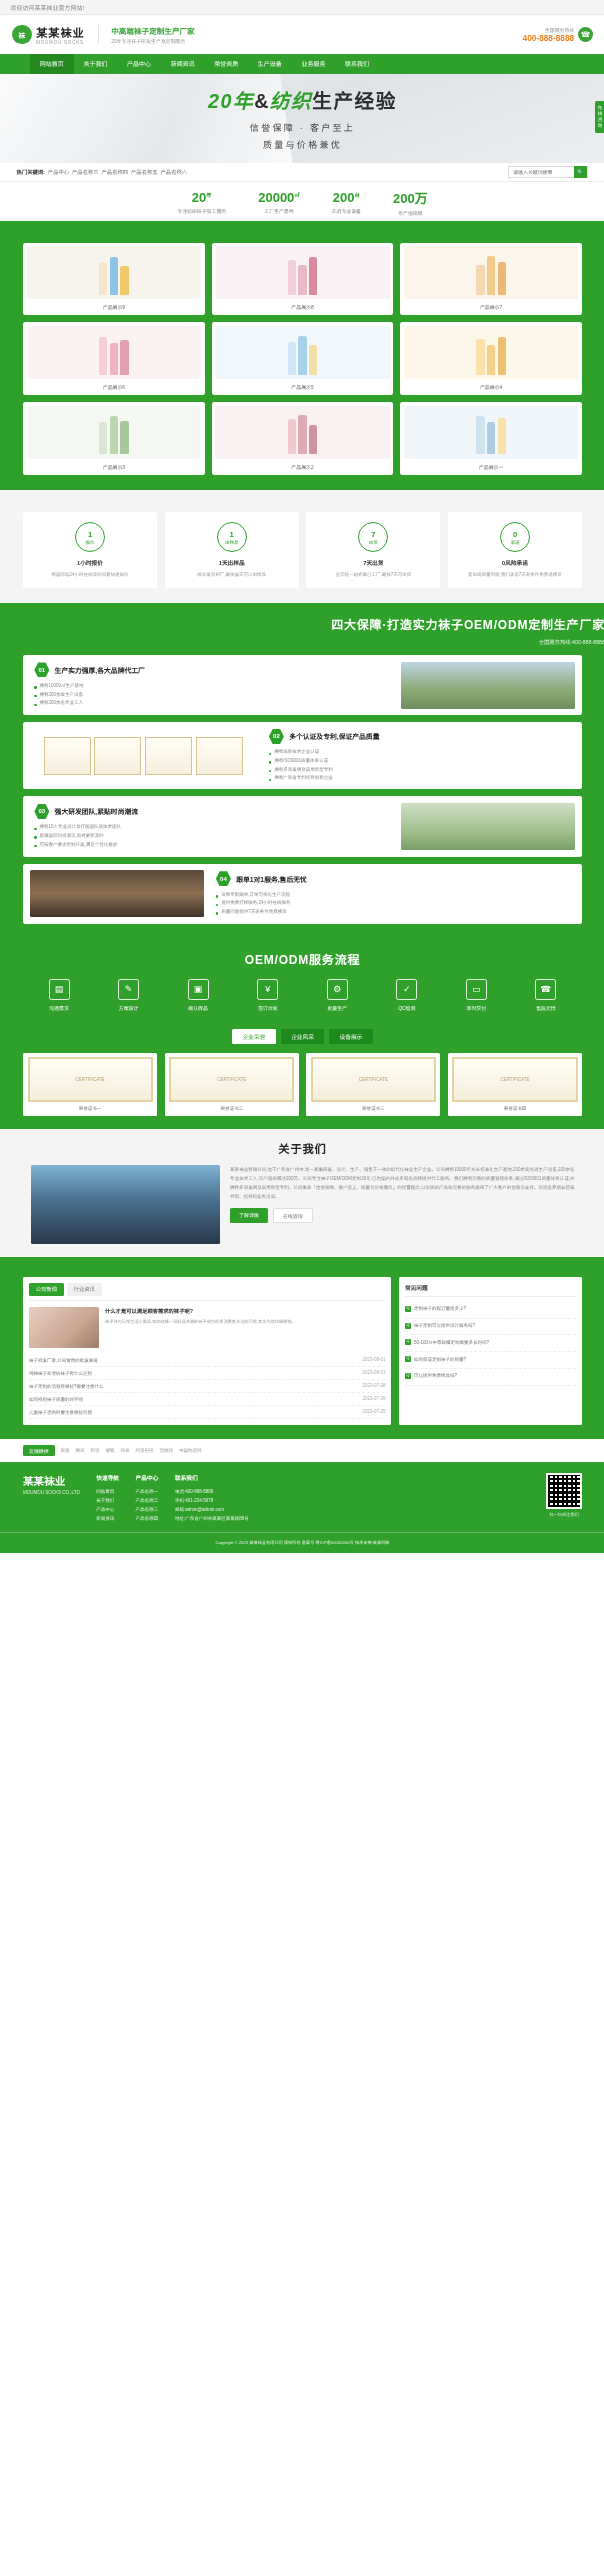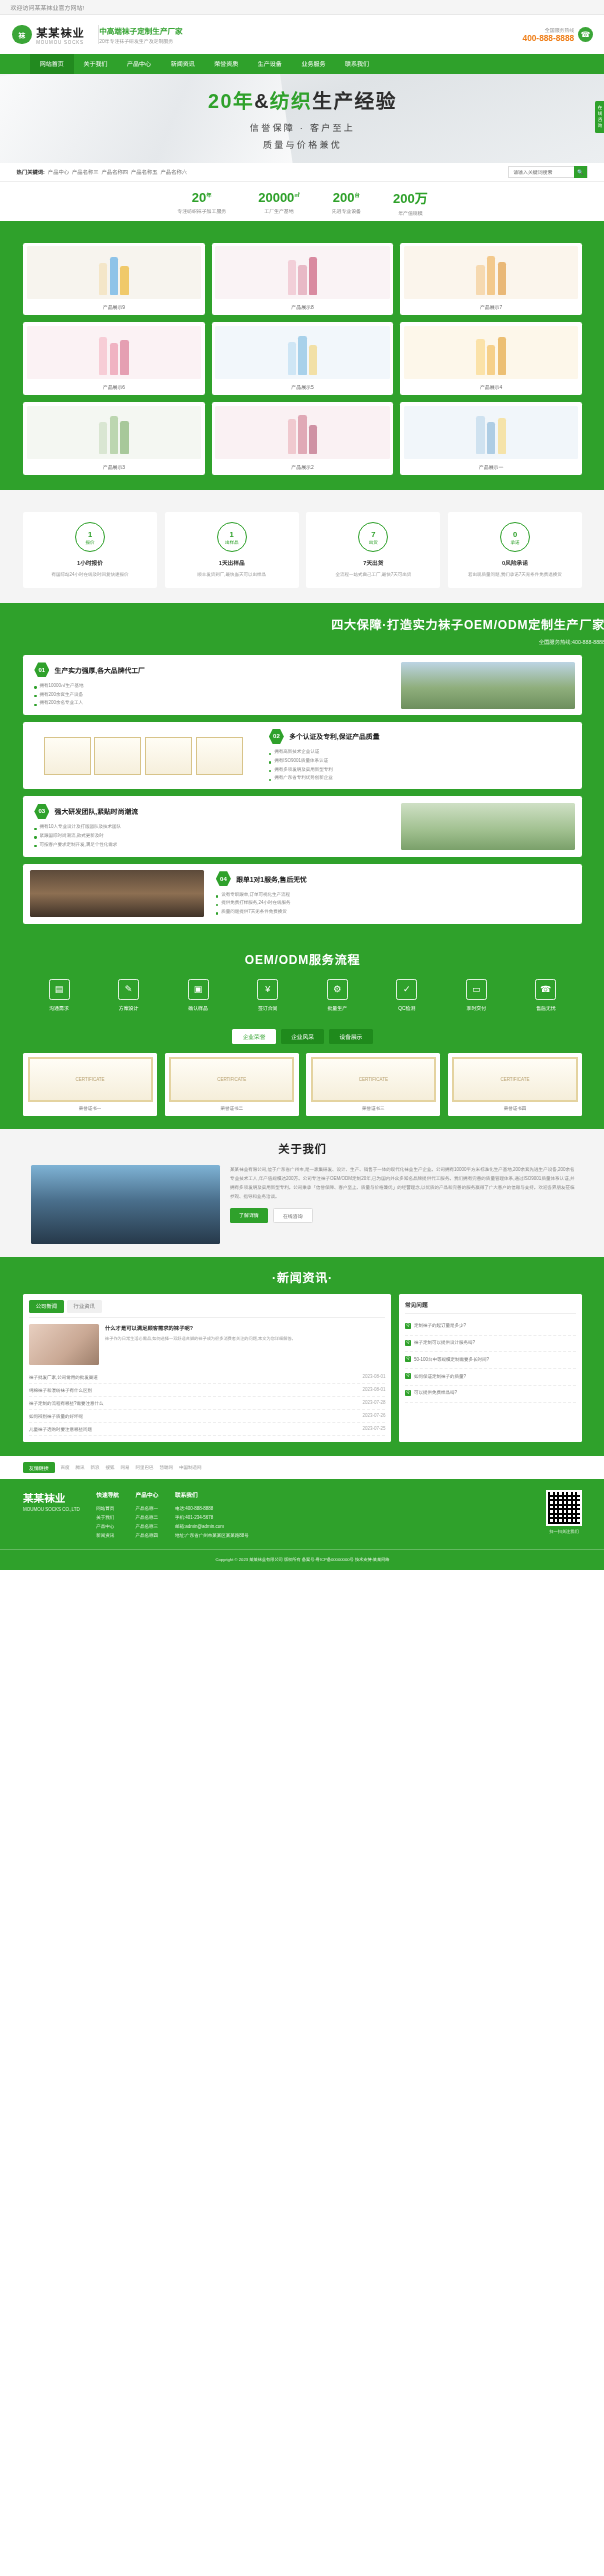--- a/index.html
+++ b/index.html
@@ -36,21 +36,21 @@
   .logo-wrap { display:flex; align-items:center; gap:4.5px; }
   .logo-mark {
     width: 19.7px; height:19.7px; border-radius:50%;
     background: #3aa537; color:#fff; font-size:6.8px;
     display:flex;align-items:center;justify-content:center;
     font-weight:bold;
   }
   .logo-text { font-size:11.3px; font-weight:bold; color:#222; letter-spacing:0.8px;}
   .logo-sub { font-size:4.5px; color:#999; letter-spacing:0.8px;}
   .head-slogan {
-    margin-left: 13.6px; border-left:0.8px solid #e2e2e2;
+    margin-left: 13.6px; padding-left:12px; border-left:0.8px solid #e2e2e2;
   }
   .head-slogan .l1 { font-size:7.6px; font-weight:bold; color:#3aa537; }
   .head-slogan .l2 { font-size:4.9px; color:#999; margin-top:1.5px; }
   .head-tel { margin-left:auto; display:flex; align-items:center; gap:3.8px;}
   .head-tel .t1 { font-size:4.9px; color:#999; text-align:right;}
   .head-tel .t2 { font-size:8.3px; color:#ef7f1a; font-weight:bold; }
   .tel-circle{
     width:15px;height:15px;border-radius:50%;background:#3aa537;color:#fff;
     display:flex;align-items:center;justify-content:center;font-size:7.6px;
   }
@@ -77,21 +77,21 @@
     overflow: hidden;
     display:flex; flex-direction:column; align-items:center; justify-content:center;
   }
   .banner:before{
     content:"";position:absolute;left:-30px;top:-15px;width:317px;height:151px;
     background:linear-gradient(120deg,#ffffff 0%,#e6e9ec 60%,#ffffff 100%);
     transform:rotate(-8deg);opacity:.85;
   }
   .banner-inner{position:relative;text-align:center;}
   .banner h1 { font-size:19.7px; color:#2d2d2d; font-weight:bold; letter-spacing:1.5px;}
-  .banner h1 .hl { color:#2fa12b; }
+  .banner h1 .hl { color:#2fa12b;font-style:italic; }
   .banner .b2 { font-size:9px; color:#444; margin-top:6.8px; letter-spacing:2.3px;}
   .banner .b3 { font-size:9px; color:#444; margin-top:4.5px; letter-spacing:2.3px;}
   .side-tab{
     position:absolute;right:0;top:27px;width:9.8px;padding:4.5px 1.5px;
     background:#2fa12b;color:#fff;font-size:4.5px;line-height:1.3;text-align:center;
     border-radius:1.5px 0 0 1.5px;
   }
 
   
   .searchbar{
@@ -624,21 +624,20 @@
         <p>某某袜业有限公司,位于广东省广州市,是一家集研发、设计、生产、销售于一体的现代化袜业生产企业。公司拥有10000平方米标准化生产基地,200余套先进生产设备,200余名专业技术工人,年产值规模达200万。公司专注袜子OEM/ODM定制20年,已为国内外众多知名品牌提供代工服务。我们拥有完善的质量管理体系,通过ISO9001质量体系认证,并拥有多项发明及实用新型专利。公司秉承「信誉保障、客户至上、质量与价格兼优」的经营理念,以优质的产品和完善的服务赢得了广大客户的信赖与支持。欢迎各界朋友莅临参观、指导和业务洽谈。</p>
         <div class="about-btns">
           <div class="btn-g">了解详情</div>
           <div class="btn-o">在线咨询</div>
         </div>
       </div>
     </div>
   </div>
 
   <div class="news">
-    <h2>·新闻资讯·</h2>
     <div class="news-wrap">
       <div class="news-left">
         <div class="news-tabs">
           <div class="t on">公司新闻</div>
           <div class="t">行业资讯</div>
         </div>
         <div class="news-feature">
           <div class="nf-img"></div>
           <div class="nf-tx">
             <div class="h">什么才是可以满足顾客需求的袜子呢?</div>

